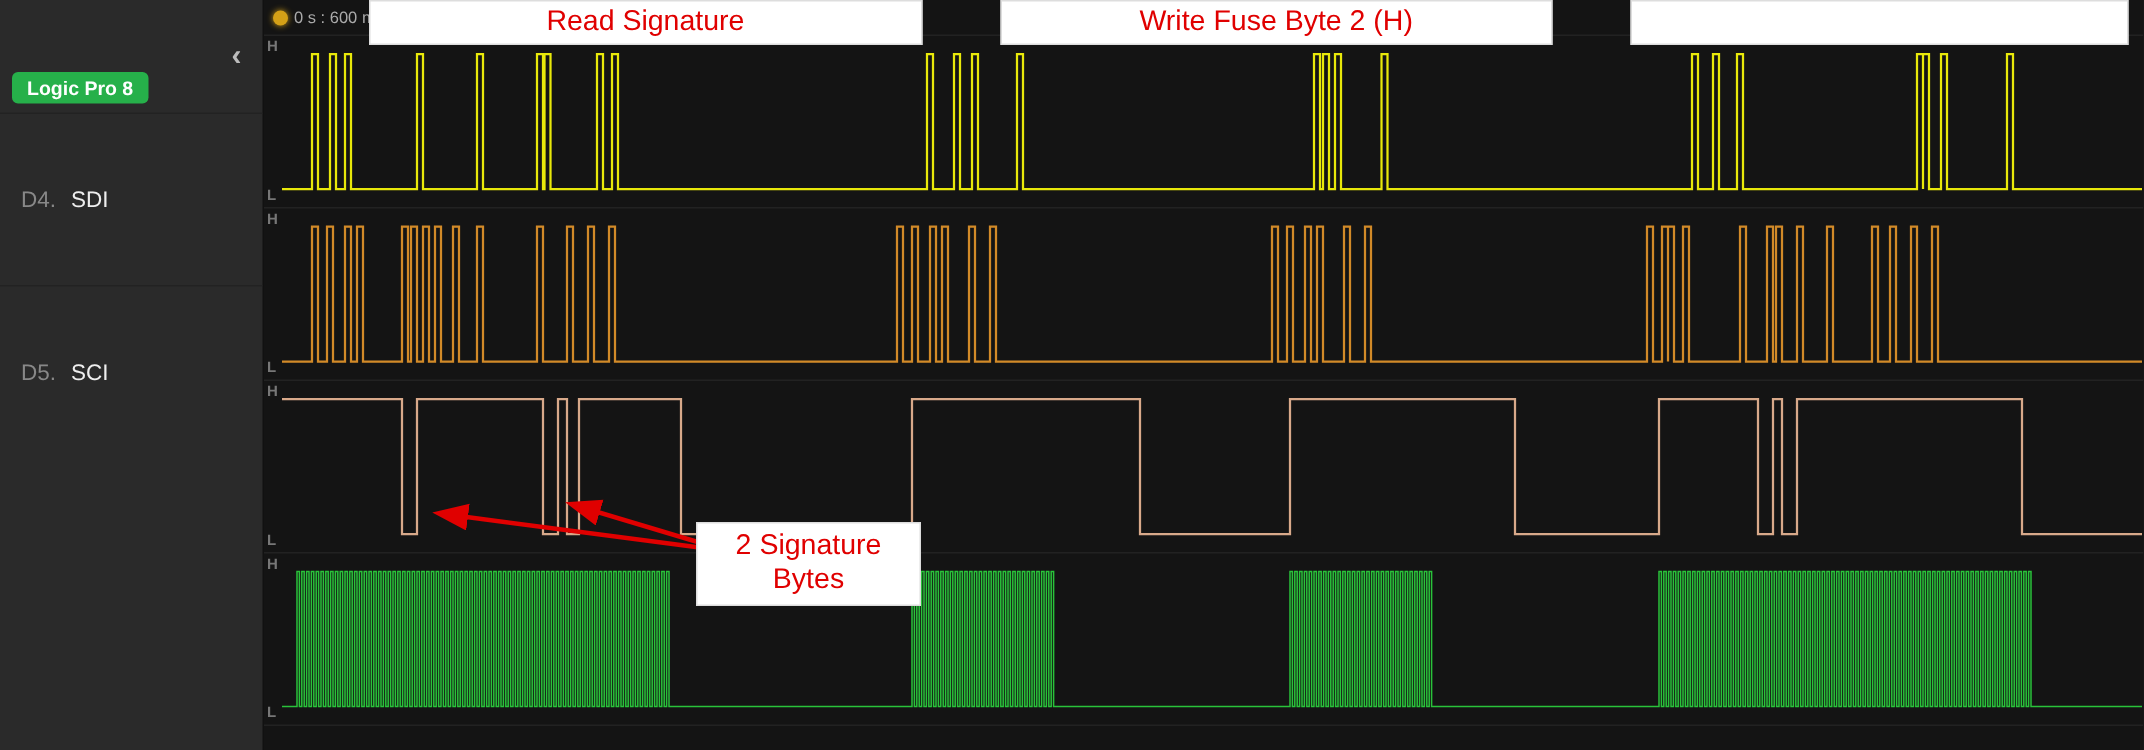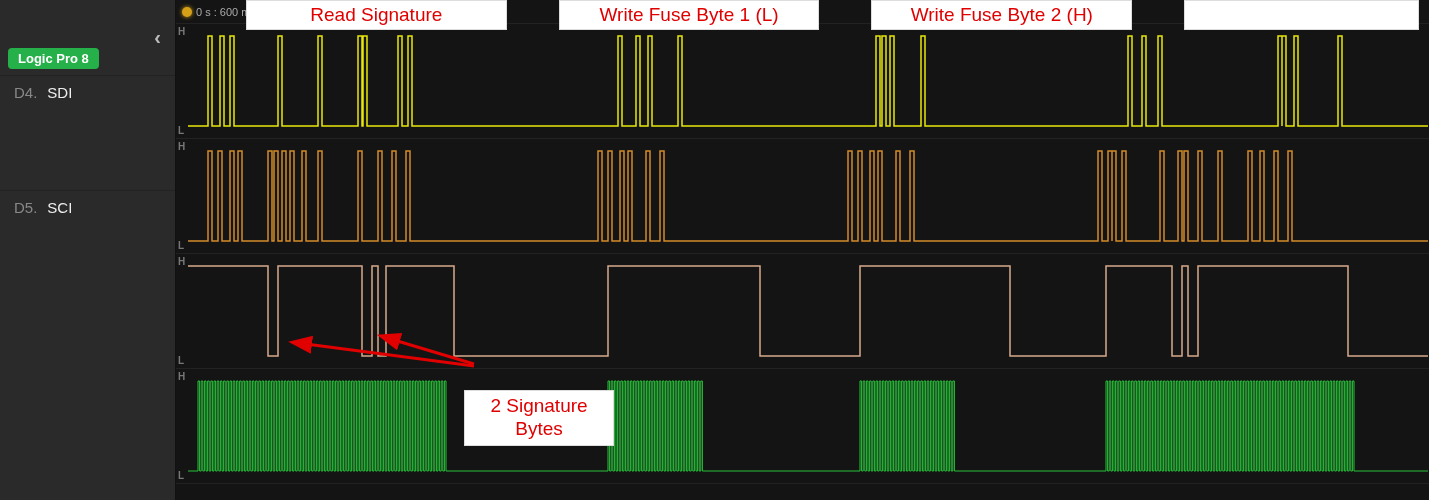--- a/index.html
+++ b/index.html
@@ -2,34 +2,34 @@
 <html><head>
 <meta charset="utf-8">
 <style>
   * { box-sizing: border-box; margin: 0; padding: 0; }
   html, body { width: 1429px; height: 500px; overflow: hidden; font-family: Arial, Helvetica, sans-serif; background:#1a1a1a; }
   .app { display:flex; width:100%; height:100%; }
   .sidebar { width:176px; background:#2a2a2a; display:flex; flex-direction:column; border-right:1px solid #111; }
   .topbar { display:flex; align-items:center; justify-content:space-between; padding:6px 8px; }
   .badge { background:#26b04a; color:#fff; font-size:13px; font-weight:600; padding:3px 10px; border-radius:4px; cursor:pointer;margin-top:42px; }
   .chev { color:#bbb; font-size:20px; font-weight:700; cursor:pointer; padding:0 6px; }
-  .chan-label { display:flex; align-items:flex-start; gap:10px; padding:8px 14px; color:#ccc; font-size:15px; height:115px; border-top:1px solid #222;}
+  .chan-label { display:flex; align-items:center; gap:10px; padding:8px 14px; color:#ccc; font-size:15px; height:115px; border-top:1px solid #222;}
   .chan-label .idx { color:#888; }
   .chan-label .name { color:#eee; font-weight:400; }
   .wavearea { flex:1; position:relative; background:#141414; }
   .timeline { height:24px; color:#aaa; font-size:11px; padding-left:6px; display:flex; align-items:center; border-bottom:1px solid #222;}
   .trigdot { width:10px; height:10px; border-radius:50%; background:#d4a017; display:inline-block; margin-right:4px; box-shadow:0 0 4px #d4a017;}
   .track { position:relative; height:115px; border-bottom:1px solid #222; }
   .hl { position:absolute; left:2px; font-size:10px; color:#777; font-weight:700; }
   .hl.h { top:2px; } .hl.l { bottom:2px; }
   svg.wave { position:absolute; left:12px; right:0; top:6px; width:1240px; height:104px; }
   
   .labels-row { position:absolute; top:0; left:22px; right:10px; display:flex; gap:4px; z-index:5; }
   .seglabel { background:#fff; color:#e00000; font-size:19px; text-align:center; padding:3px 0; border:1px solid #ddd; flex:1; font-weight:400;margin-left:48px;}
-  .annot { position:absolute; background:#fff; color:#e00000; font-size:19px; padding:4px 14px; border:1px solid #ddd; z-index:5; line-height:1.2; text-align:center;margin-top:42px;}
+  .annot { position:absolute; background:#fff; color:#e00000; font-size:19px; padding:4px 14px; border:1px solid #ddd; z-index:5; line-height:1.2; text-align:center;}
   .arrows { position:absolute; z-index:4; pointer-events:none; }
 </style>
 </head>
 <body>
 
 <div class="app">
   <div class="sidebar">
     <div class="topbar">
       <span class="badge">Logic Pro 8</span>
       <span class="chev">‹</span>
@@ -45,21 +45,20 @@
   </div>
 
   <div class="wavearea">
     <div class="timeline">
       <span class="trigdot"></span>
       <span>0 s : 600 ms</span>
     </div>
 
     <div class="labels-row">
       <div class="seglabel">Read Signature</div>
-      <div class="seglabel">Write Fuse Byte 1 (L)</div>
       <div class="seglabel">Write Fuse Byte 2 (H)</div>
       <div class="seglabel" style="flex:0.9"></div>
     </div>
 
     <div class="track" id="trk0">
       <span class="hl h">H</span>
       <span class="hl l">L</span>
       <svg class="wave" id="w0">
           <path d="M0 96 L20 96 L20 6 L24 6 L24 96 L32 96 L32 6 L36 6 L36 96 L42 96 L42 6 L46 6 L46 96 L90 96 L90 6 L94 6 L94 96 L130 96 L130 6 L134 6 L134 96 L170 96 L170 6 L174 6 L174 96 L175 96 L175 6 L179 6 L179 96 L210 96 L210 6 L214 6 L214 96 L220 96 L220 6 L224 6 L224 96 L430 96 L430 6 L434 6 L434 96 L448 96 L448 6 L452 6 L452 96 L460 96 L460 6 L464 6 L464 96 L490 96 L490 6 L494 6 L494 96 L688 96 L688 6 L692 6 L692 96 L694 96 L694 6 L698 6 L698 96 L702 96 L702 6 L706 6 L706 96 L733 96 L733 6 L737 6 L737 96 L940 96 L940 6 L944 6 L944 96 L954 96 L954 6 L958 6 L958 96 L970 96 L970 6 L974 6 L974 96 L1090 96 L1090 6 L1094 6 L1094 96 L1094 96 L1094 6 L1098 6 L1098 96 L1106 96 L1106 6 L1110 6 L1110 96 L1150 96 L1150 6 L1154 6 L1154 96 L1240 96" stroke="#e8e80a" stroke-width="1.5" fill="none"></path>
         </svg>

